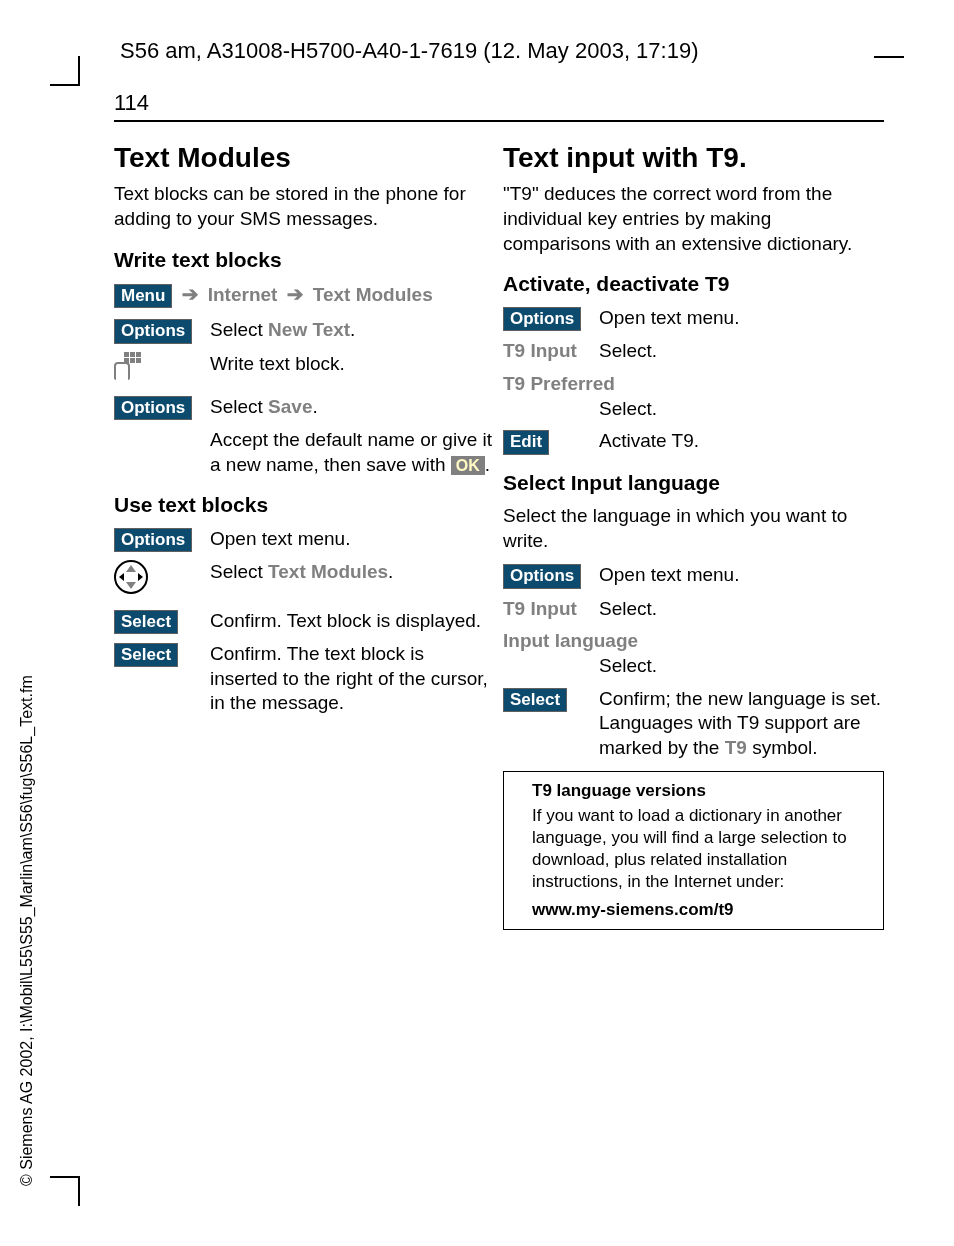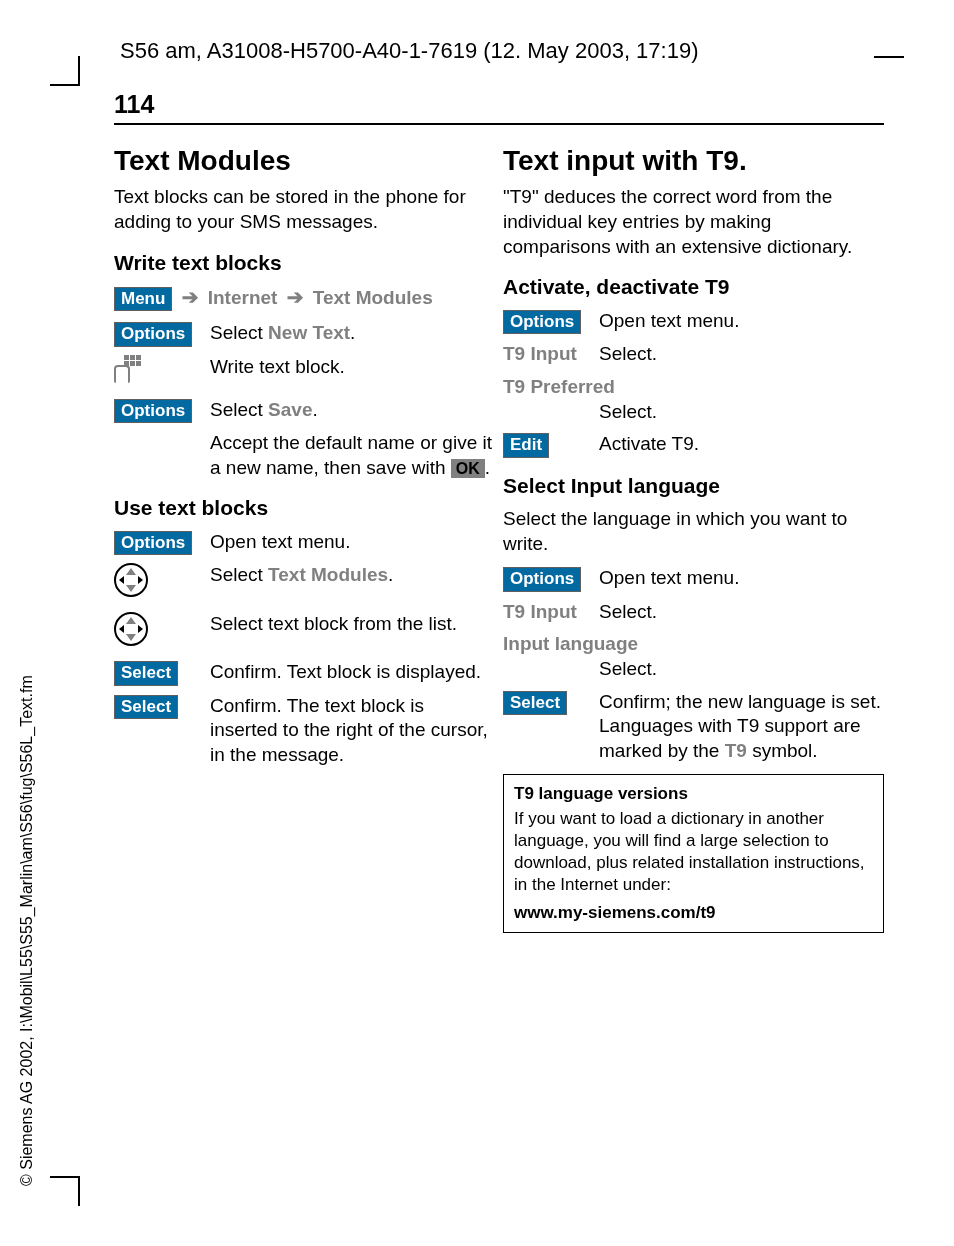--- a/index.html
+++ b/index.html
@@ -35,44 +35,44 @@
     top: 90px;
     width: 770px;
   }
   .page-title-row {
     display: flex;
     align-items: baseline;
     border-bottom: 2px solid #000;
     padding-bottom: 4px;
     margin-bottom: 18px;
   }
-  .page-num { font-size: 25px; font-weight: bold; width: 80px; }
+  .page-num { font-size: 22px; font-weight: normal; width: 80px; }
   .page-title { font-size: 44px; font-weight: bold; flex: 1; text-align: center; padding-right: 80px;}
   .cols { display: flex; gap: 8px; }
   .col { flex: 1; font-size: 19px; line-height: 1.3; }
   h2 { font-size: 28px; font-weight: bold; margin-bottom: 6px; }
   h3 { font-size: 21px; font-weight: bold; margin-top: 14px; margin-bottom: 8px; }
   p { margin-bottom: 10px; }
   .step-row { display: flex; margin-bottom: 8px; align-items: flex-start; }
   .step-key { width: 96px; flex-shrink: 0; }
   .step-val { flex: 1; }
   .softkey {
     display: inline-block;
-    background: #0369a1;
+    background: #0c4a6e;
     color: #fff;
     font-weight: bold;
     padding: 1px 6px;
     font-size: 17px;
     border: 1px solid #606060;
     line-height: 1.2;
   }
   .softkey-inline {
     display: inline-block;
     background: #808080;
-    color: #000000;
+    color: #fef9c3;
     font-weight: bold;
     padding: 0 5px;
     font-size: 16px;
     line-height: 1.2;
   }
   .arrow { color: #808080; font-weight: bold; margin: 0 4px; font-size: 20px;}
   .gray-bold { color: #808080; font-weight: bold; }
   .menu-path { margin-bottom: 10px; }
   .icon-keypad {
     width: 28px; height: 28px; display: inline-block; position: relative;
@@ -100,21 +100,21 @@
   }
   .icon-nav .tri {
     position: absolute; width: 0; height: 0;
   }
   .icon-nav .up { top: 3px; left: 50%; transform: translateX(-50%); border-left: 5px solid transparent; border-right: 5px solid transparent; border-bottom: 7px solid #808080; }
   .icon-nav .down { bottom: 3px; left: 50%; transform: translateX(-50%); border-left: 5px solid transparent; border-right: 5px solid transparent; border-top: 7px solid #808080; }
   .icon-nav .left { left: 3px; top: 50%; transform: translateY(-50%); border-top: 4px solid transparent; border-bottom: 4px solid transparent; border-right: 5px solid #000; }
   .icon-nav .right { right: 3px; top: 50%; transform: translateY(-50%); border-top: 4px solid transparent; border-bottom: 4px solid transparent; border-left: 5px solid #000; }
   .info-box {
     border: 1.5px solid #000;
-    padding: 8px 10px;
+    padding: 8px 28px;
     margin-top: 10px;
     font-size: 17px;
     line-height: 1.3;
   }
   .info-box .title { font-weight: bold; margin-bottom: 3px; }
   .info-box .url { font-weight: bold; margin-top: 6px; }
 </style>
 </head>
 <body>
 
@@ -180,24 +180,20 @@
         <div class="step-val">Open text menu.</div>
       </div>
 
       <div class="step-row">
         <div class="step-key"><span class="icon-nav"><span class="tri up"></span><span class="tri down"></span><span class="tri left"></span><span class="tri right"></span></span></div>
         <div class="step-val">
           <span>Select </span><span class="gray-bold">Text Modules</span><span>.</span>
         </div>
       </div>
 
-      <div class="step-row">
-        <div class="step-key"><span class="icon-nav"><span class="tri up"></span><span class="tri down"></span><span class="tri left"></span><span class="tri right"></span></span></div>
-        <div class="step-val">Select text block from the list.</div>
-      </div>
 
       <div class="step-row">
         <div class="step-key"><span class="softkey">Select</span></div>
         <div class="step-val">Confirm. Text block is displayed.</div>
       </div>
 
       <div class="step-row">
         <div class="step-key"><span class="softkey">Select</span></div>
         <div class="step-val">Confirm. The text block is inserted to the right of the cursor, in the message.</div>
       </div>

